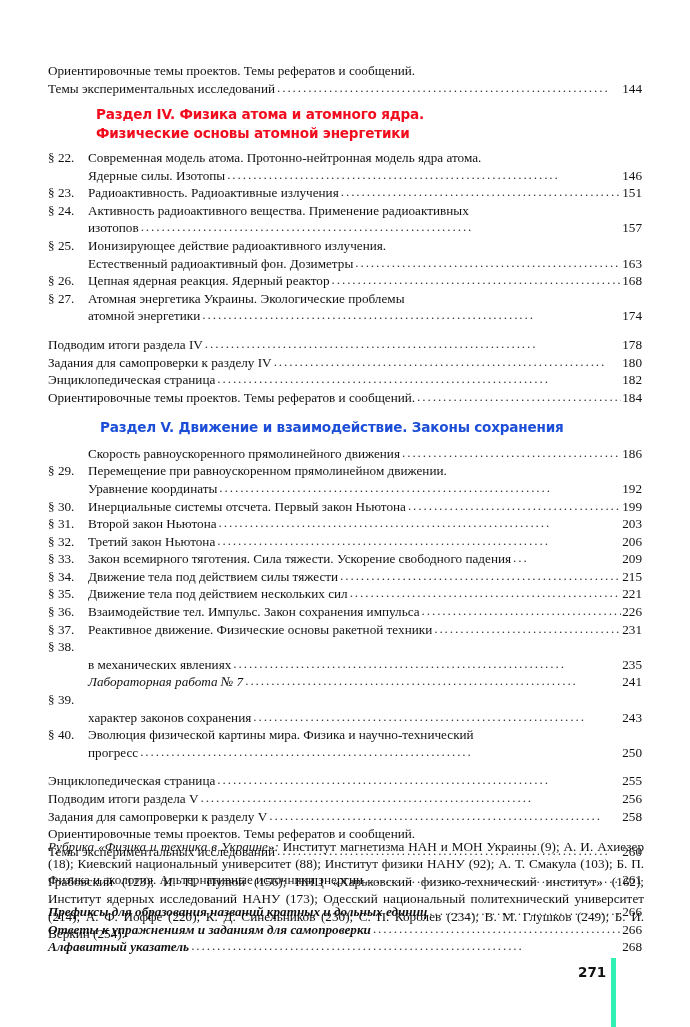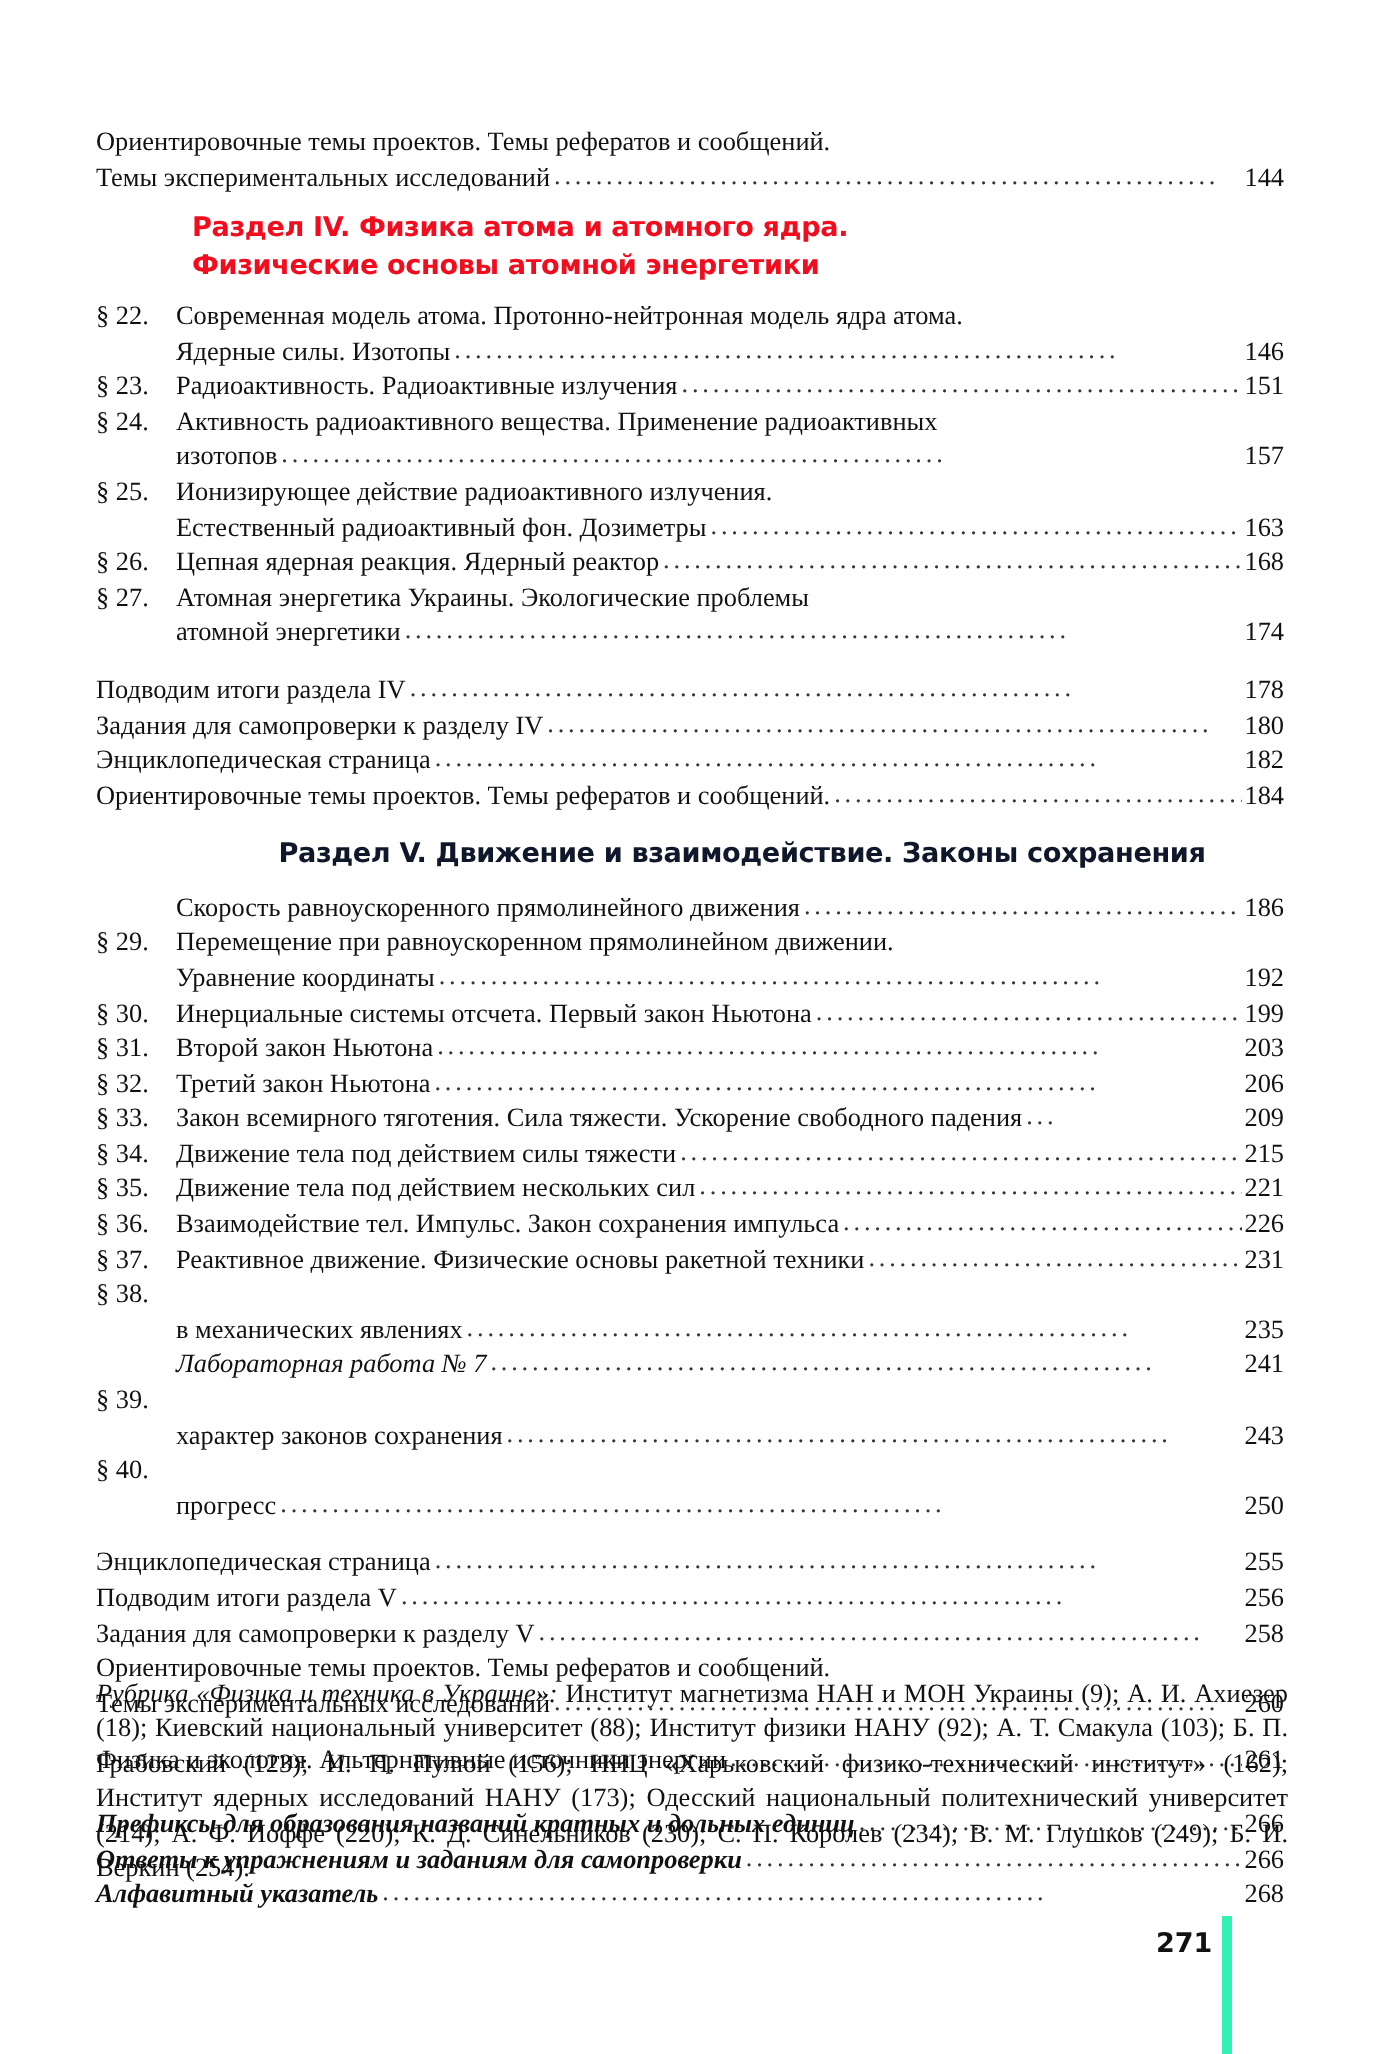--- a/index.html
+++ b/index.html
@@ -215,21 +215,21 @@
       <span class="title">Энциклопедическая страница</span>
       <span class="leader">................................................................</span>
       <span class="pg">182</span>
     </div>
     <div class="toc-row plain-row">
       <span class="title">Ориентировочные темы проектов. Темы рефератов и сообщений.</span>
       <span class="leader">................................................................</span>
       <span class="pg">184</span>
     </div>
 
-    <div class="section-head head-v" style="color: #0f172a; text-align: center;">
+    <div class="section-head head-v" style="color: #1d4ed8;">
       <div>Раздел V.  Движение и взаимодействие. Законы сохранения</div>
     </div>
 
     <div class="toc-row cont-row">
       <span class="num-col"></span>
       <span class="title">Скорость равноускоренного прямолинейного движения</span>
       <span class="leader">................................................................</span>
       <span class="pg">186</span>
     </div>
     <div class="toc-row nopage">
@@ -309,20 +309,21 @@
       <span class="num-col">§ 39.</span>
     </div>
     <div class="toc-row cont-row">
       <span class="num-col"></span>
       <span class="title">характер законов сохранения</span>
       <span class="leader">................................................................</span>
       <span class="pg">243</span>
     </div>
     <div class="toc-row nopage">
       <span class="num-col">§ 40.</span>
+      <span class="title">Эволюция физической картины мира. Физика и научно-технический</span>
     </div>
     <div class="toc-row cont-row">
       <span class="num-col"></span>
       <span class="title">прогресс</span>
       <span class="leader">................................................................</span>
       <span class="pg">250</span>
     </div>
 
     <div class="gap-md"></div>
 

